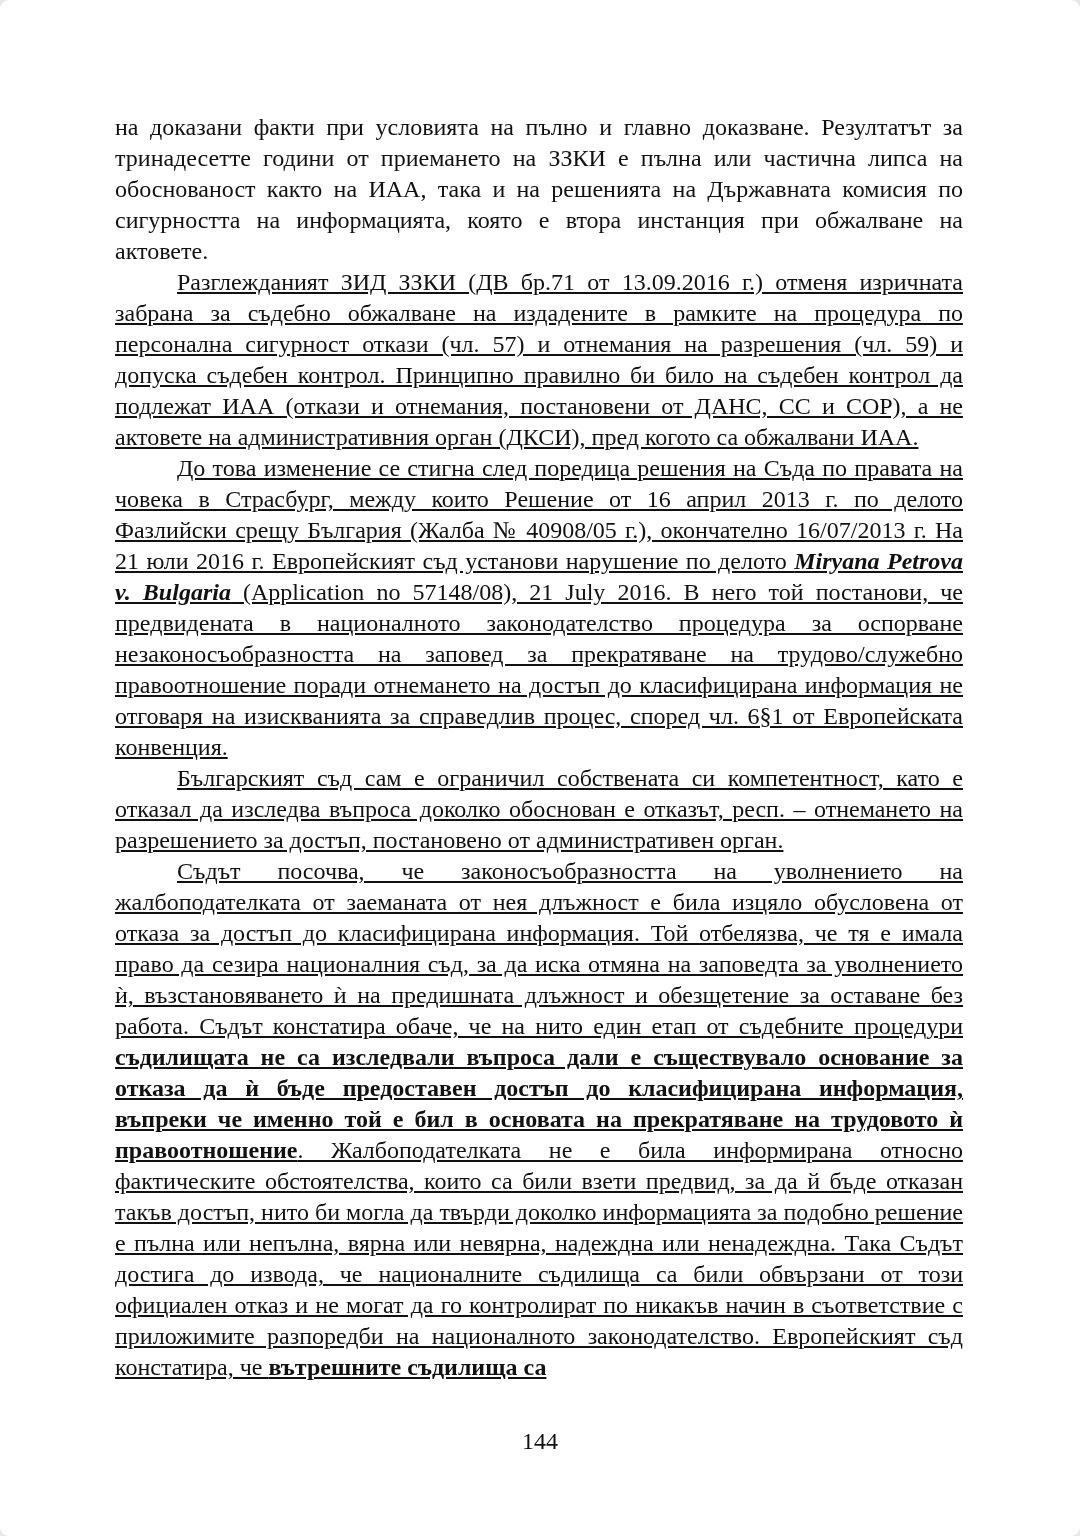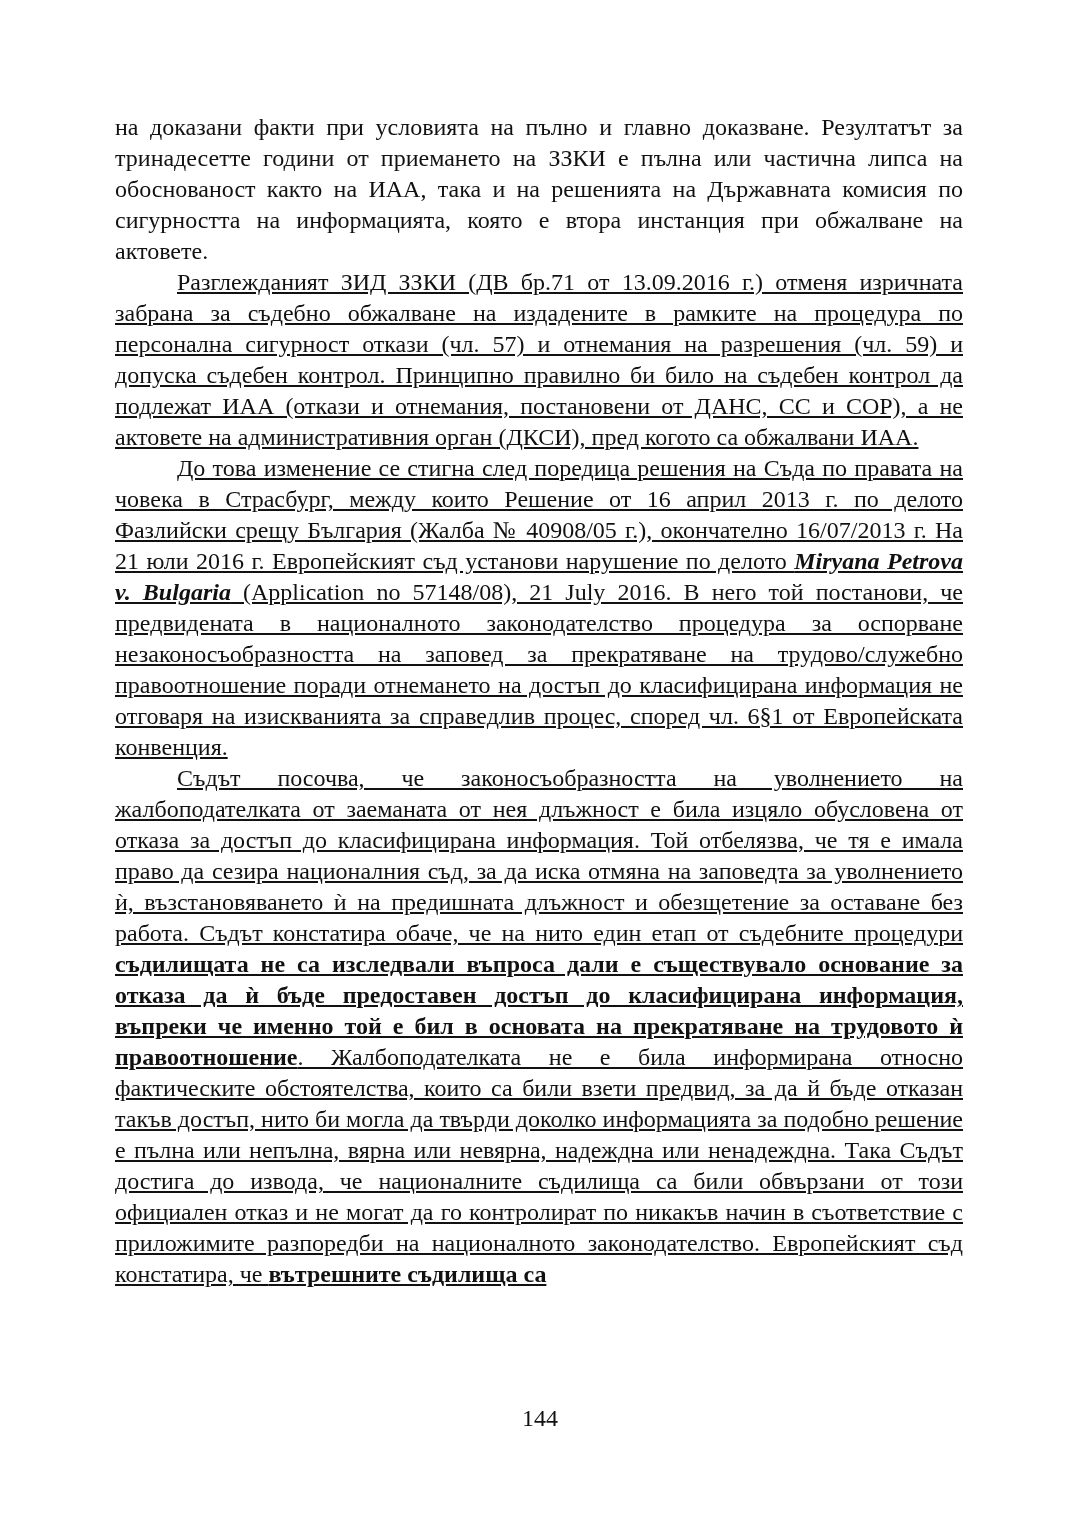--- a/index.html
+++ b/index.html
@@ -10,20 +10,21 @@
   .page {
     position: relative;
     width: 1080px;
     height: 1536px;
     margin: 0 auto;
     background: #ffffff;
     color: #111111;
     font-family: "Liberation Serif", "DejaVu Serif", serif;
     overflow: hidden;
     box-sizing: border-box;
+    border-radius: 9px;
   }
   .body-text {
     position: absolute;
     top: 112px;
     left: 115px;
     width: 848px;
     font-size: 24px;
     line-height: 31px;
     text-align: justify;
   }
@@ -33,34 +34,35 @@
   }
   .para.indent {
     text-indent: 62px;
     text-decoration: underline;
   }
   .run-n { font-weight: normal; font-style: normal; }
   .run-b { font-weight: bold; font-style: normal; }
   .run-bi { font-weight: bold; font-style: italic; }
   .page-footer {
     position: absolute;
-    bottom: 106px;
+    bottom: 83px;
     left: 0;
     width: 100%;
     text-align: center;
     font-size: 24px;
     line-height: 24px;
   }
 </style>
 </head>
 <body>
 
 <div class="page">
   <div class="body-text">
       <p class="para"><span class="run-n">на доказани факти при условията на пълно и главно доказване. Резултатът за тринадесетте години от приемането на ЗЗКИ е пълна или частична липса на обоснованост както на ИАА, така и на решенията на Държавната комисия по сигурността на информацията, която е втора инстанция при обжалване на актовете.</span></p>
       <p class="para indent"><span class="run-n">Разглежданият ЗИД ЗЗКИ (ДВ бр.71 от 13.09.2016 г.) отменя изричната забрана за съдебно обжалване на издадените в рамките на процедура по персонална сигурност откази (чл. 57) и отнемания на разрешения (чл. 59) и допуска съдебен контрол. Принципно правилно би било на съдебен контрол да подлежат ИАА (откази и отнемания, постановени от ДАНС, СС и СОР), а не актовете на административния орган (ДКСИ), пред когото са обжалвани ИАА.</span></p>
       <p class="para indent"><span class="run-n">До това изменение се стигна след поредица решения на Съда по правата на човека в Страсбург, между които Решение от 16 април 2013 г. по делото Фазлийски срещу България (Жалба № 40908/05 г.), окончателно 16/07/2013 г. На 21 юли 2016 г. Европейският съд установи нарушение по делото </span><span class="run-bi">Miryana Petrova v. Bulgaria</span><span class="run-n"> (Application no 57148/08), 21 July 2016. В него той постанови, че предвидената в националното законодателство процедура за оспорване незаконосъобразността на заповед за прекратяване на трудово/служебно правоотношение поради отнемането на достъп до класифицирана информация не отговаря на изискванията за справедлив процес, според чл. 6§1 от Европейската конвенция.</span></p>
+      <p class="para indent"><span class="run-n">Българският съд сам е ограничил собствената си компетентност, като е отказал да изследва въпроса доколко обоснован е отказът, респ. – отнемането на разрешението за достъп, постановено от административен орган.</span></p>
       <p class="para indent"><span class="run-n">Съдът посочва, че законосъобразността на уволнението на жалбоподателката от заеманата от нея длъжност е била изцяло обусловена от отказа за достъп до класифицирана информация. Той отбелязва, че тя е имала право да сезира националния съд, за да иска отмяна на заповедта за уволнението ѝ, възстановяването ѝ на предишната длъжност и обезщетение за оставане без работа. Съдът констатира обаче, че на нито един етап от съдебните процедури </span><span class="run-b">съдилищата не са изследвали въпроса дали е съществувало основание за отказа да ѝ бъде предоставен достъп до класифицирана информация, въпреки че именно той е бил в основата на прекратяване на трудовото ѝ правоотношение</span><span class="run-n">. Жалбоподателката не е била информирана относно фактическите обстоятелства, които са били взети предвид, за да й бъде отказан такъв достъп, нито би могла да твърди доколко информацията за подобно решение е пълна или непълна, вярна или невярна, надеждна или ненадеждна. Така Съдът достига до извода, че националните съдилища са били обвързани от този официален отказ и не могат да го контролират по никакъв начин в съответствие с приложимите разпоредби на националното законодателство. Европейският съд констатира, че </span><span class="run-b">вътрешните съдилища са</span></p>
     </div>
   <div class="page-footer">
     <span>144</span>
   </div>
 </div>
 
 </body></html>

